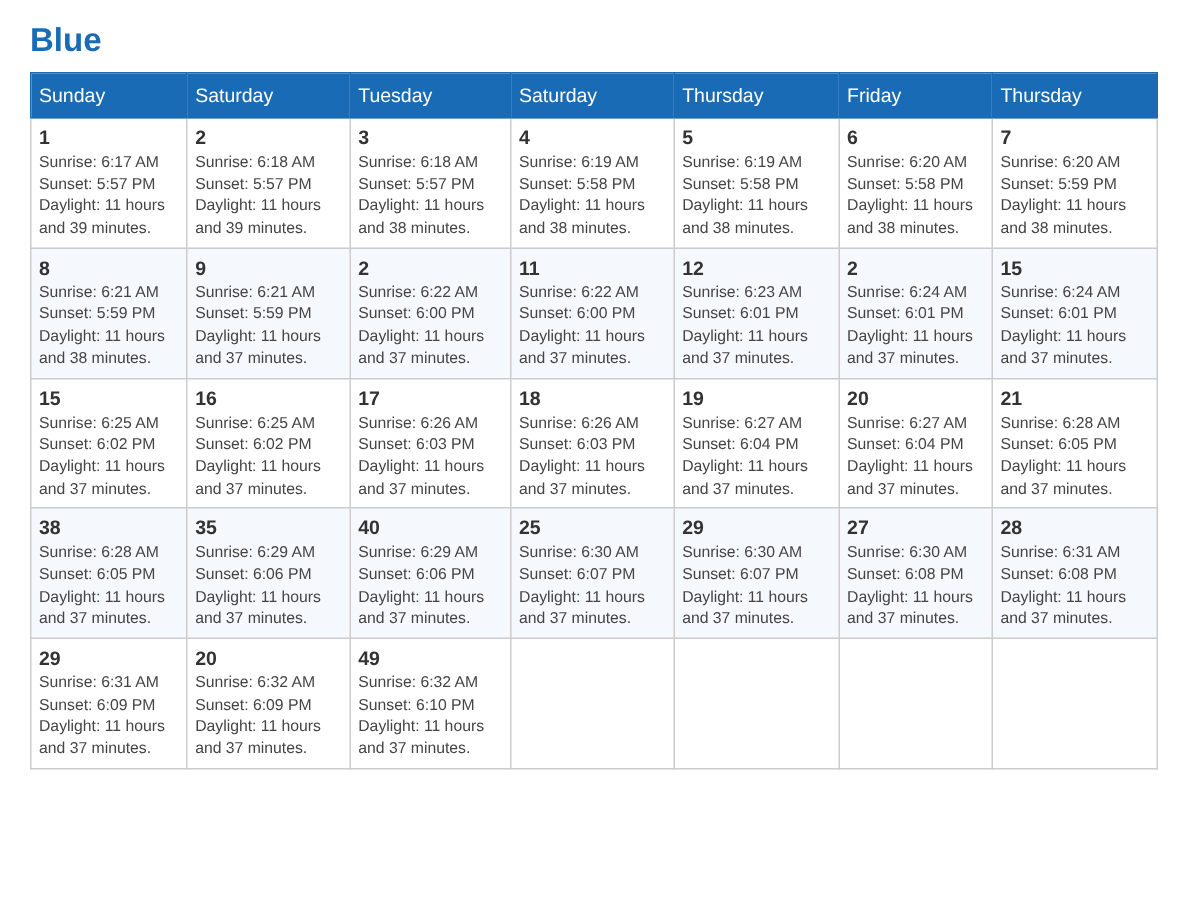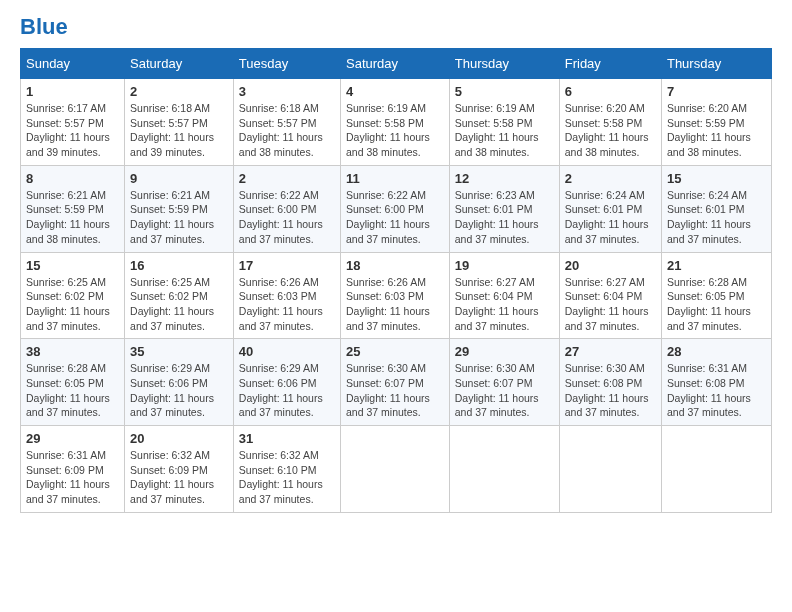--- a/index.html
+++ b/index.html
@@ -354,21 +354,21 @@
         </td>
         <td>
           <span class="day-num">20</span>
         <div class="day-info">
           Sunrise: 6:32 AM<br>
           Sunset: 6:09 PM<br>
           Daylight: 11 hours and 37 minutes.
         </div>
         </td>
         <td>
-          <span class="day-num">31</span>
+          <span class="day-num">49</span>
         <div class="day-info">
           Sunrise: 6:32 AM<br>
           Sunset: 6:10 PM<br>
           Daylight: 11 hours and 37 minutes.
         </div>
         </td>
         <td class="empty-cell"></td>
         <td class="empty-cell"></td>
         <td class="empty-cell"></td>
         <td class="empty-cell"></td>

